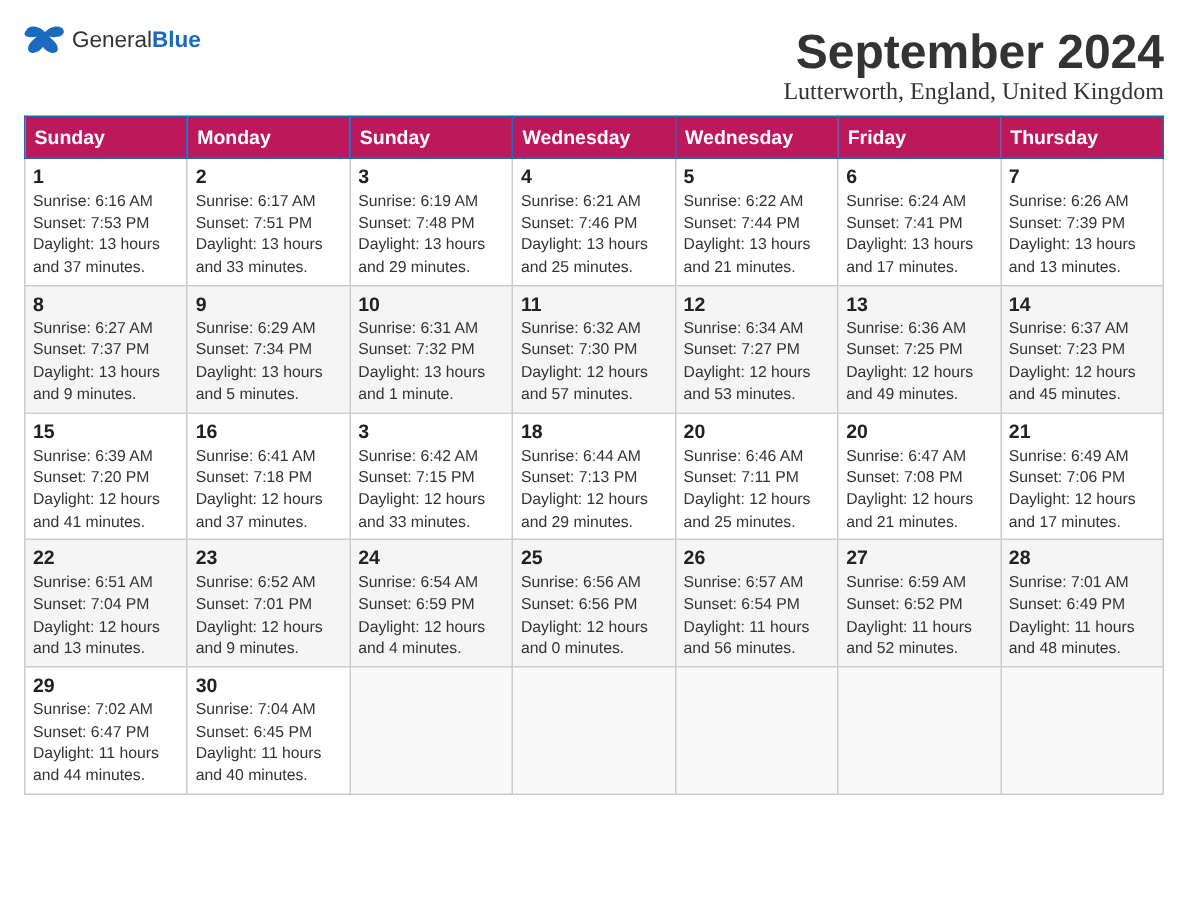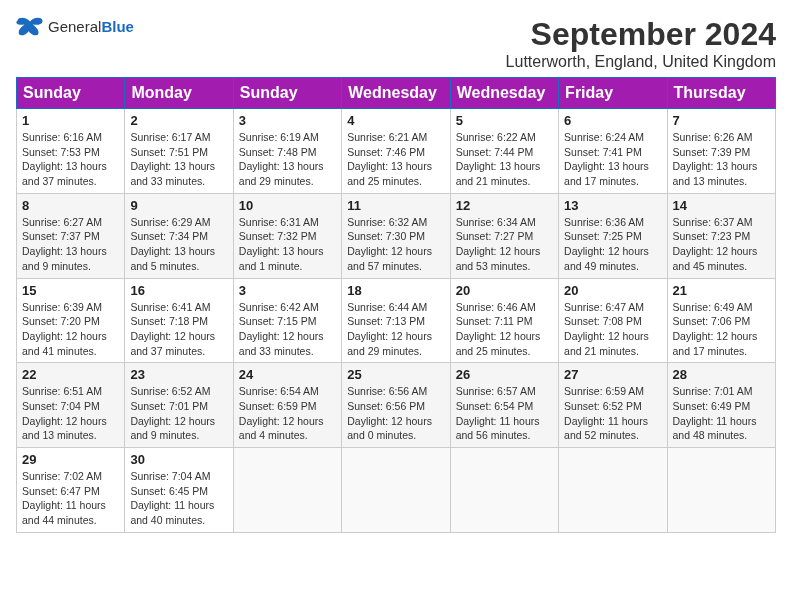--- a/index.html
+++ b/index.html
@@ -21,33 +21,33 @@
       align-items: center;
       gap: 4px;
     }
     .logo-text-general { font-size: 15px; color: #333; font-weight: normal; }
     .logo-text-blue { font-size: 15px; color: #1a6abf; font-weight: bold; }
     .logo-bird {
       width: 28px; height: 22px;
     }
     .title-block { text-align: right; }
     .title-block h1 { font-size: 32px; font-weight: bold; color: #333; text-align: right; }
-    .title-block h2 { font-size: 16px; font-weight: normal; color: #333; }
+    .title-block h2 { font-size: 16px; font-weight: normal; color: #333; font-family: Liberation Serif, serif; }
 
     .calendar {
       width: 100%;
       border-collapse: collapse;
       font-size: 11px;
     }
     .calendar thead th {
-      background: #a21caf;
+      background: #be185d;
       color: #fff;
       text-align: left;
       padding: 6px 6px;
-      font-size: 16px;
+      font-size: 13px;
       font-weight: bold;
       border: 1px solid #1a6abf;
     }
     .calendar tbody td {
       border: 1px solid #ccc;
       vertical-align: top;
       padding: 4px 5px;
       width: calc(100% / 7);
       min-height: 80px;
       background: #fff;

